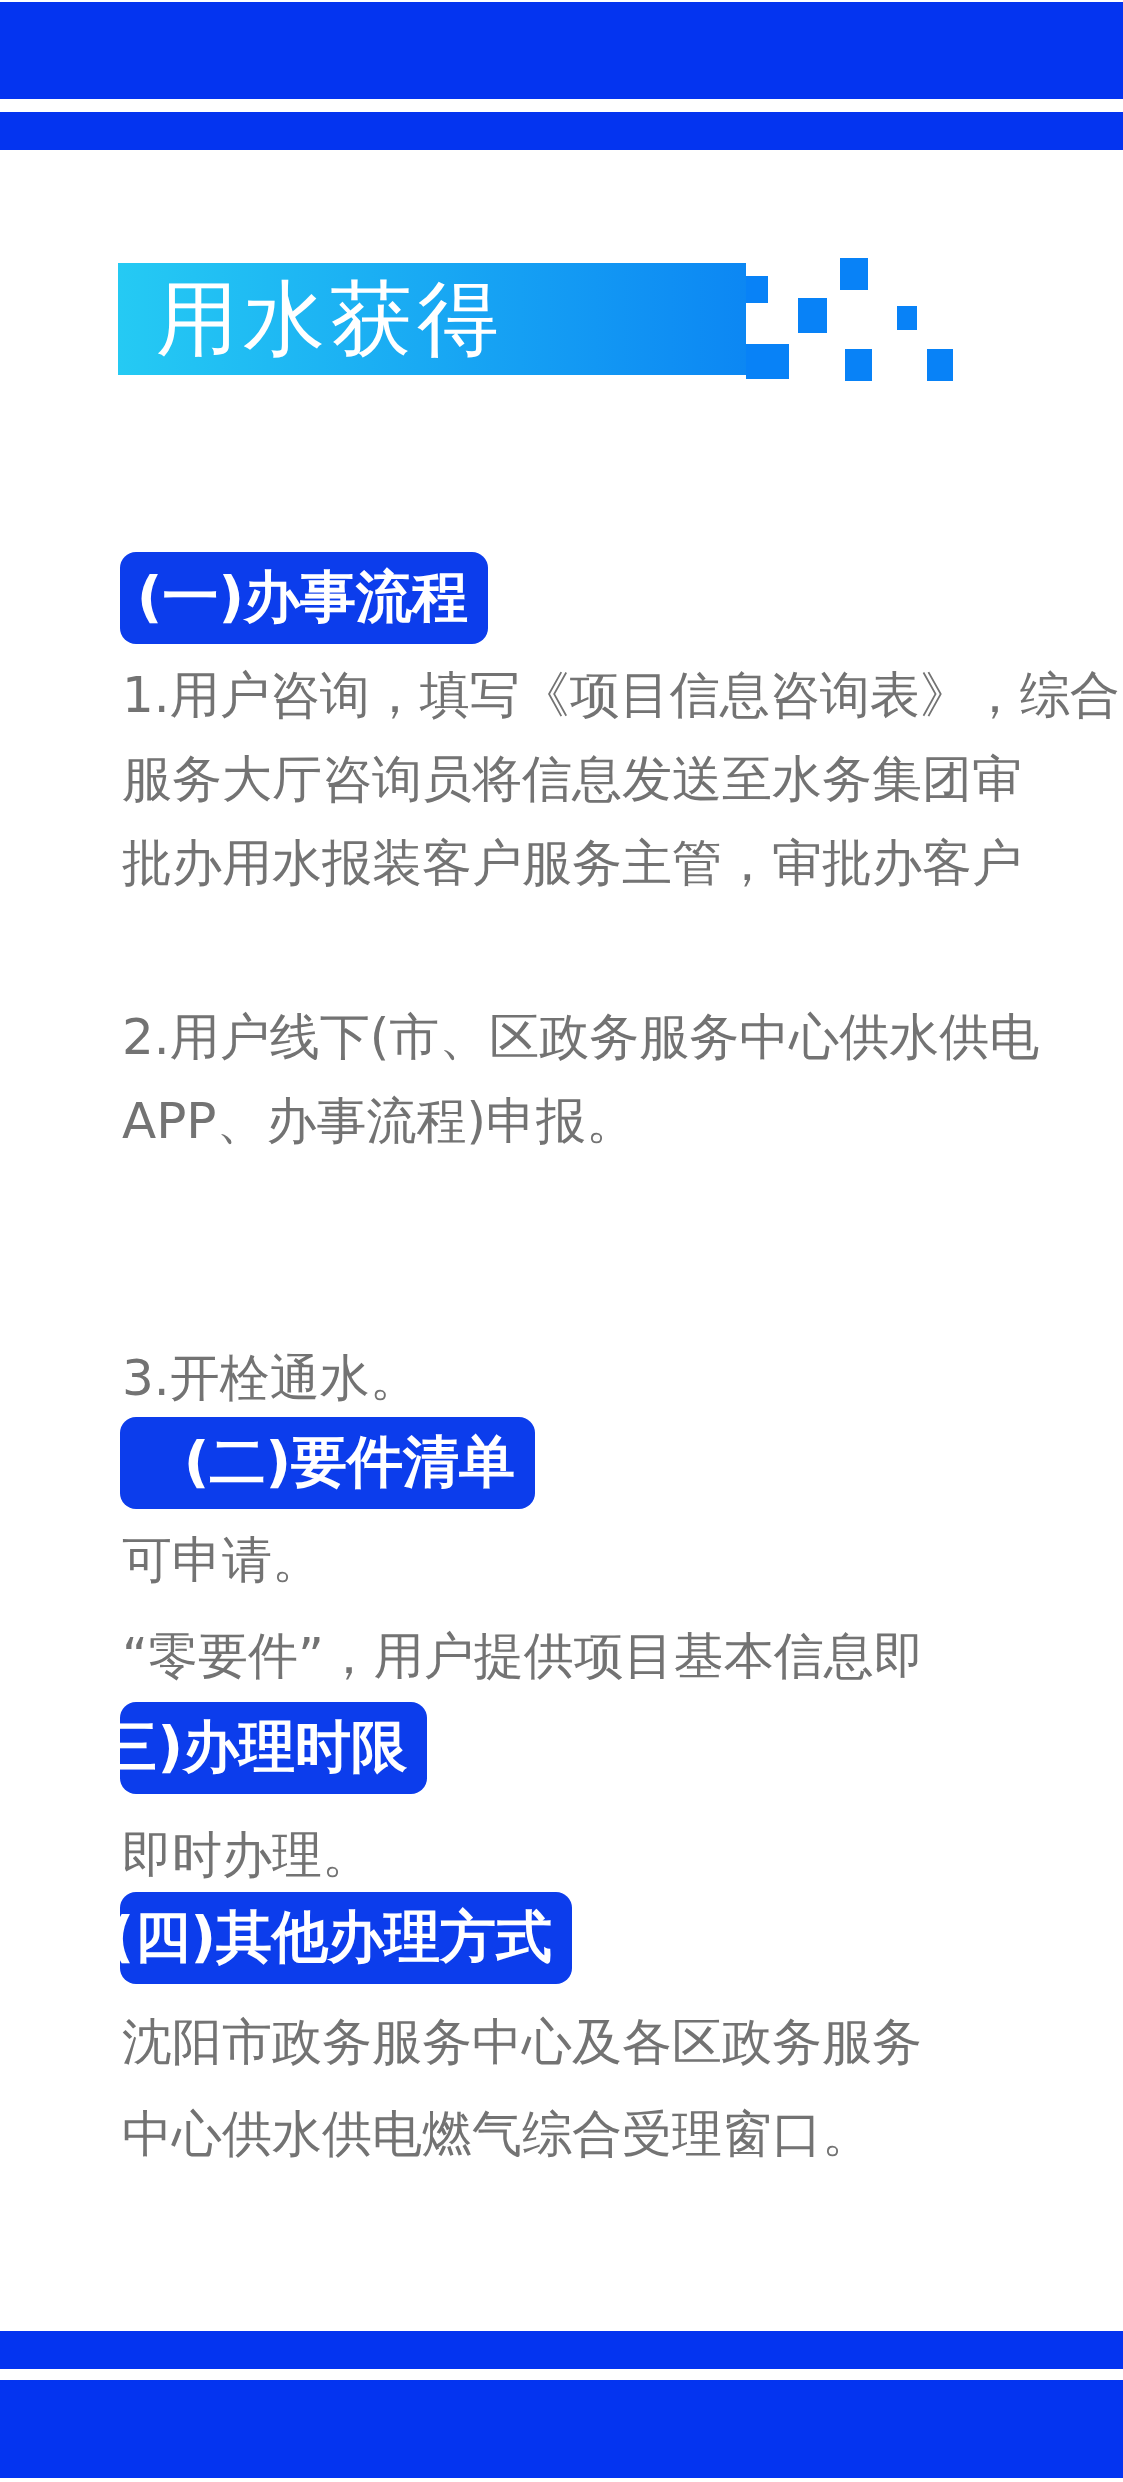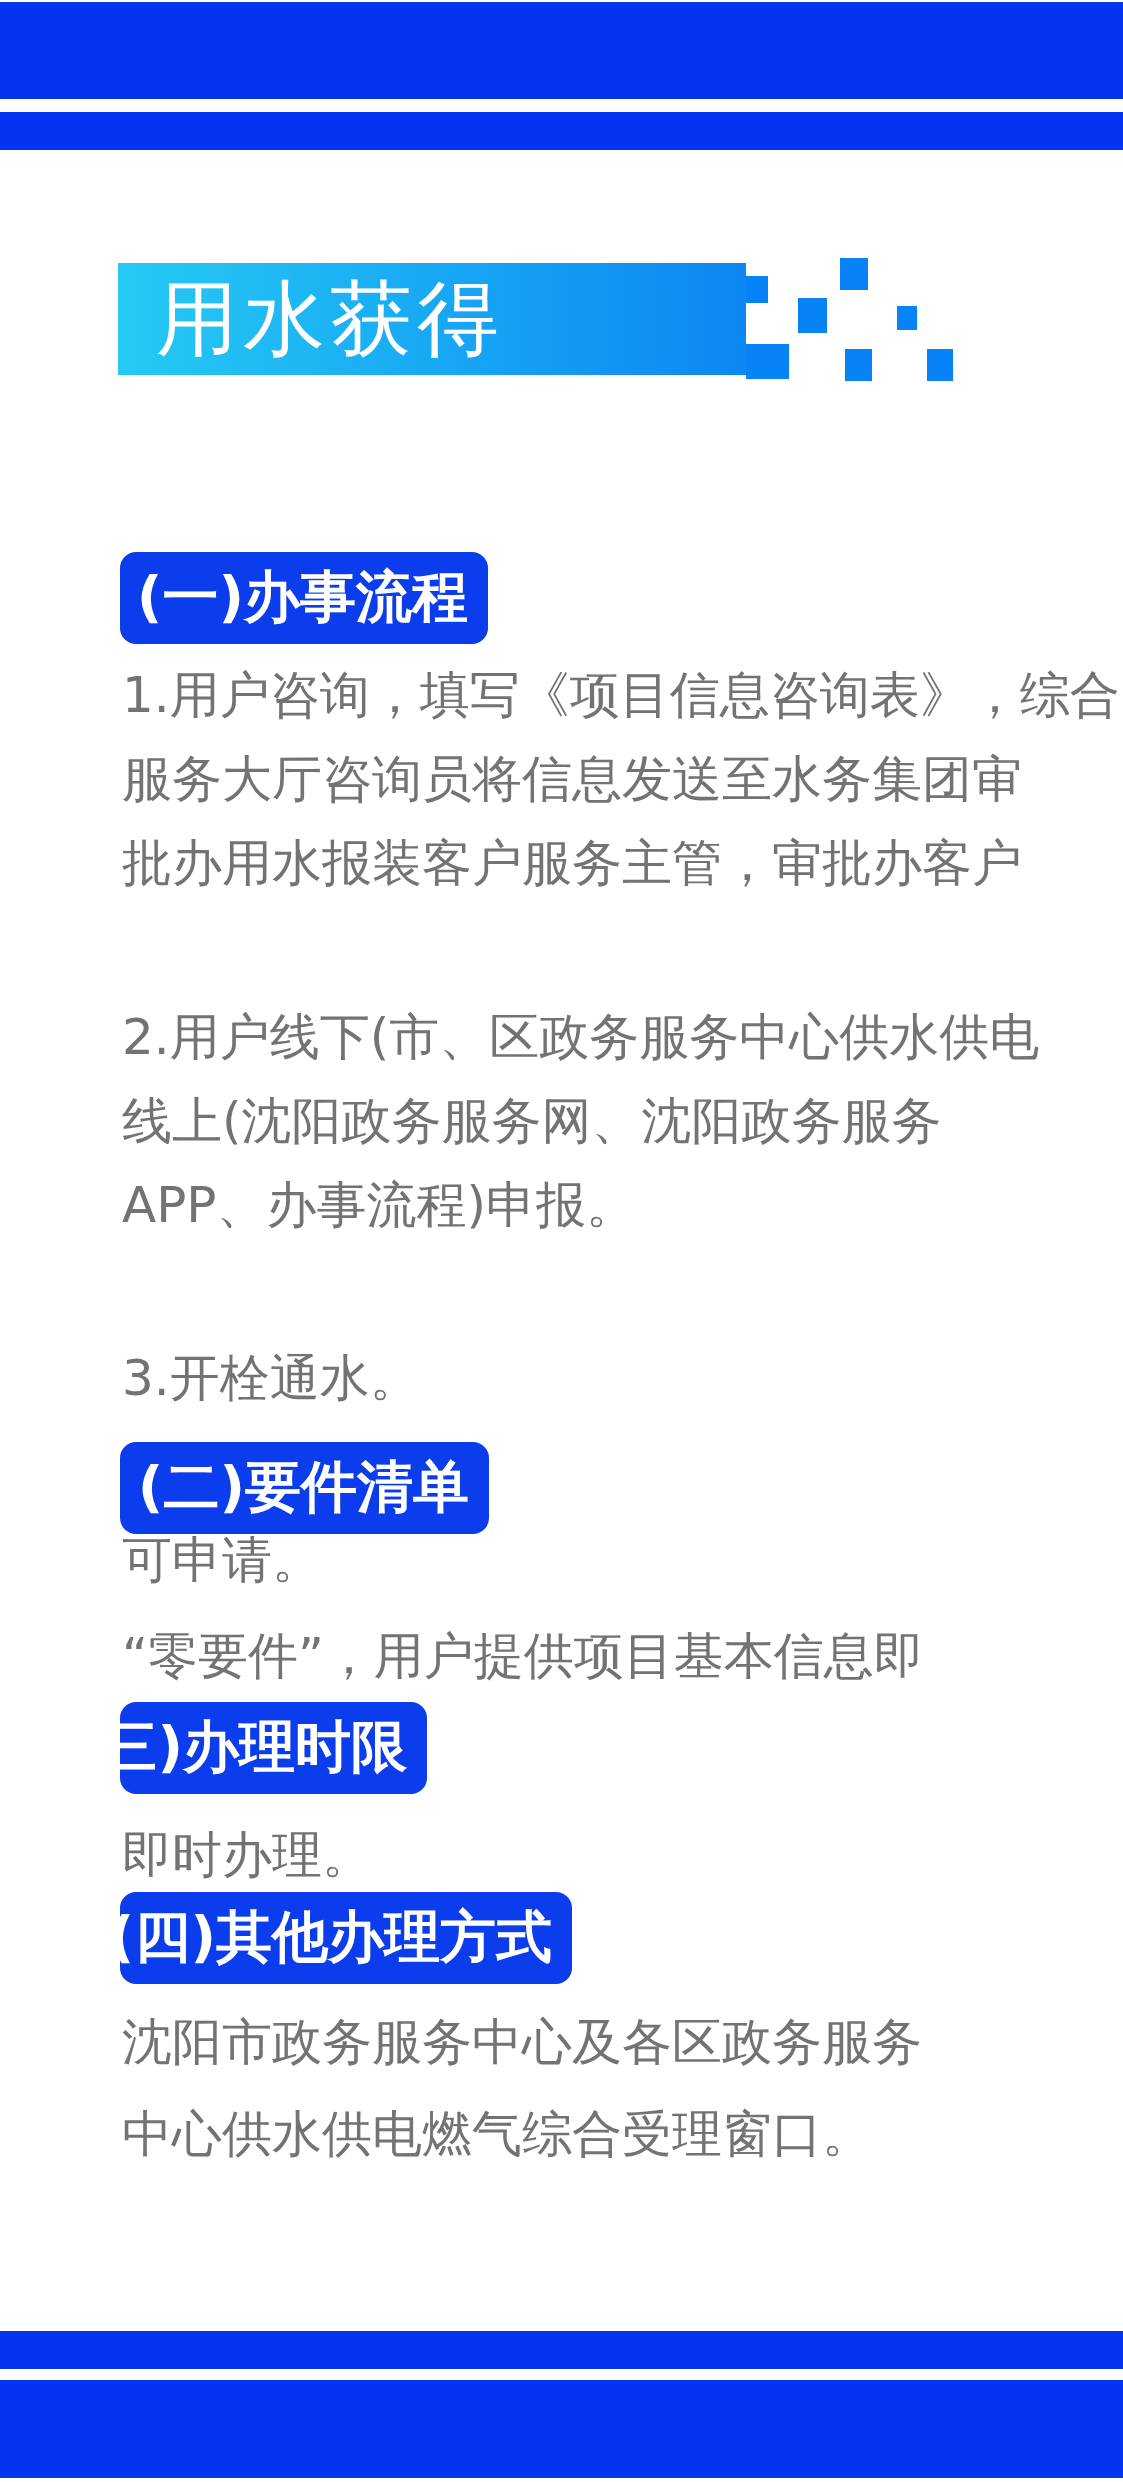--- a/index.html
+++ b/index.html
@@ -35,21 +35,21 @@
   .sq-4{left:845px;top:349px;width:27px;height:32px;}
   .sq-5{left:927px;top:349px;width:26px;height:32px;}
   
   .heading{
     left:120px;height:92px;background:#0c3dec;border-radius:16px;
     color:#ffffff;font-weight:bold;font-size:56px;
     display:flex;align-items:center;padding:0 20px;
     box-sizing:border-box;white-space:nowrap;justify-content:flex-end;
   }
   .heading-1{top:552px;width:368px;}
-  .heading-2{top:1417px;width:369px;margin-top:25px;}
+  .heading-2{top:1417px;width:415px;}
   .heading-3{top:1702px;width:307px;}
   .heading-4{top:1892px;width:452px;}
   
   .textblock{
     left:122px;width:900px;color:#737373;
     font-size:50px;line-height:84px;font-weight:500;
     white-space:nowrap;
   }
   .textblock .line{display:block;}
   .tb-1{top:653px;}
@@ -80,21 +80,20 @@
 <div class="abs heading heading-1">
   <span>(一)办事流程</span>
 </div>
 <div class="abs textblock tb-1">
   <span class="line">1.用户咨询，填写《项目信息咨询表》，综合</span>
   <span class="line">服务大厅咨询员将信息发送至水务集团审</span>
   <span class="line">批办用水报装客户服务主管，审批办客户</span>
 </div>
 <div class="abs textblock tb-2">
   <span class="line">2.用户线下(市、区政务服务中心供水供电</span>
-  <span class="line">线上(沈阳政务服务网、沈阳政务服务</span>
   <span class="line">APP、办事流程)申报。</span>
 </div>
 <div class="abs textblock tb-3">
   <span class="line">3.开栓通水。</span>
 </div>
 
 <div class="abs heading heading-2">
   <span>(二)要件清单</span>
 </div>
 <div class="abs textblock tb-4">

